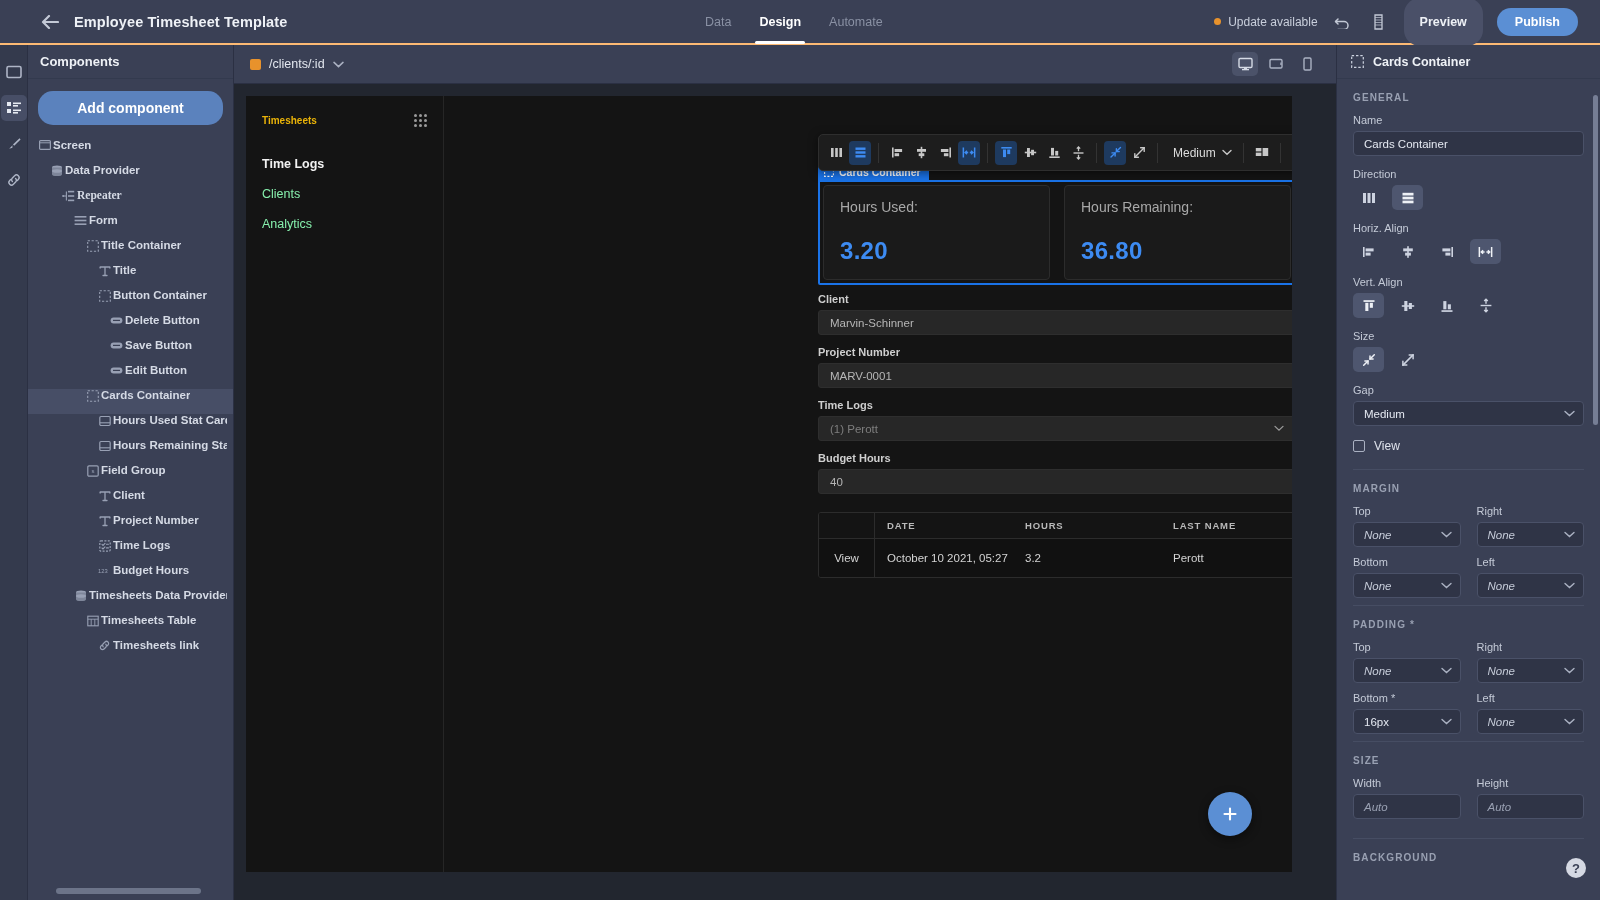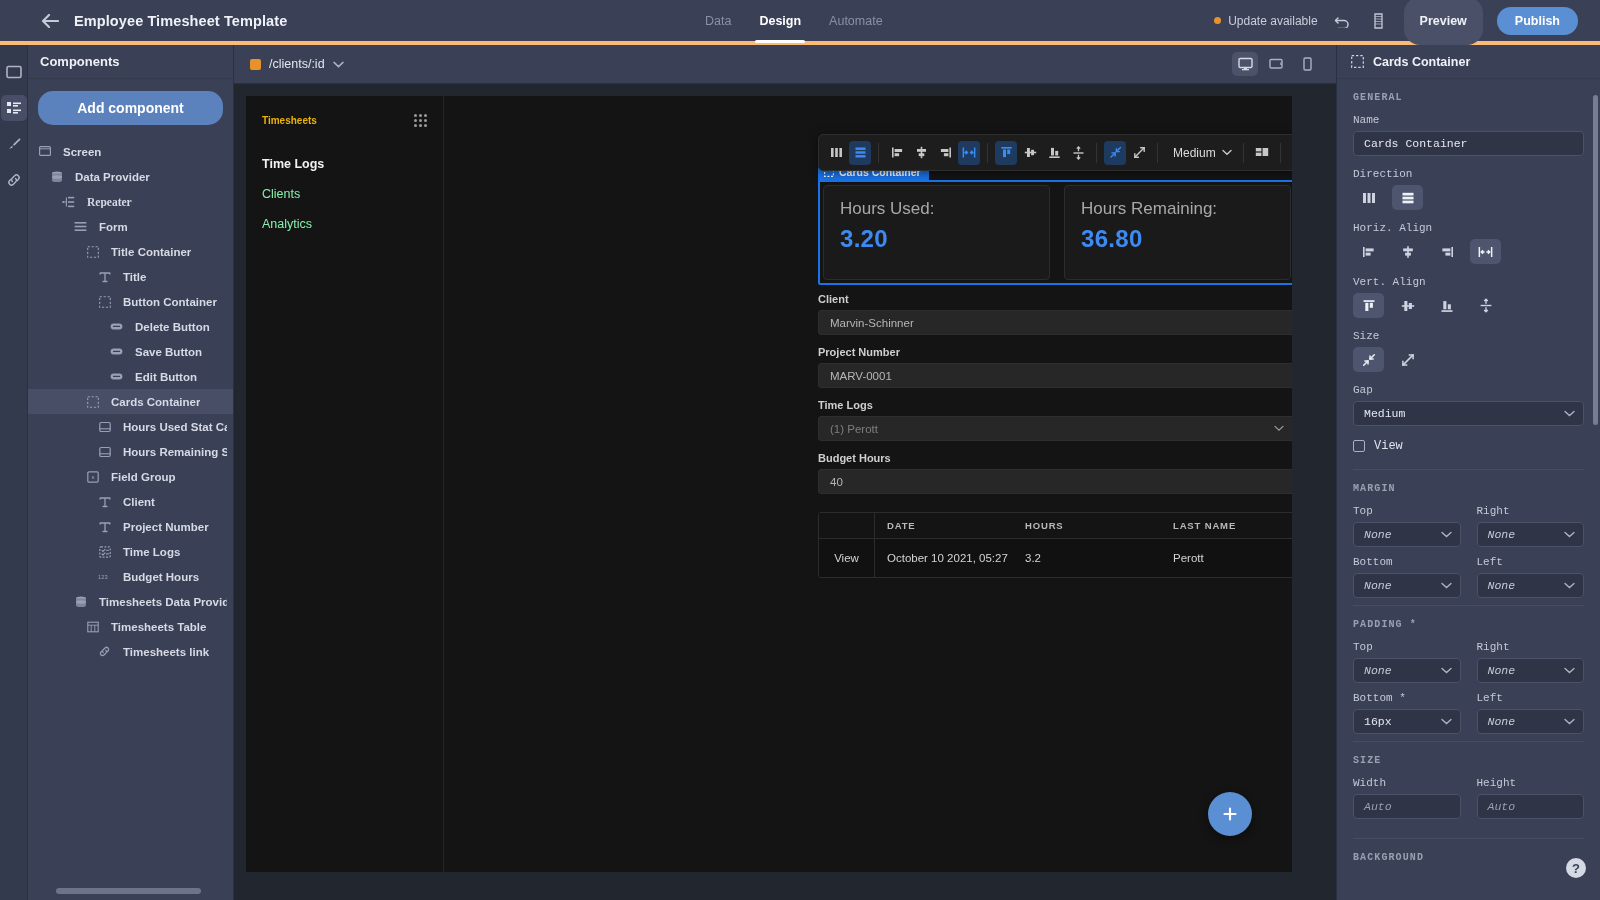--- a/index.html
+++ b/index.html
@@ -11,21 +11,21 @@
     overflow: hidden;
   }
   .app { position: relative; width: 1600px; height: 900px; display: flex; flex-direction: column; }
 
   
   .topbar {
     height: 45px; flex: 0 0 45px;
     background: #3a4055;
     display: flex; align-items: center;
     position: relative;
-    border-bottom: 4px solid #fdba74;
+    border-bottom: 2px solid #fdba74;
   }
   .tb-left { display: flex; align-items: center; gap: 14px; padding-left: 40px; }
   .back-ico { width: 20px; height: 20px; color: #c3c9d6; display:flex;align-items:center;justify-content:center; cursor:pointer;}
   .app-title { font-size: 14.5px; font-weight: bold; color: #eef1f6; letter-spacing: .1px;}
   .tb-center { position: absolute; left: 705px; display: flex; align-items: center; gap: 28px; height: 45px;}
   .tb-tab { font-size: 12.5px; color: #8a91a4; cursor: pointer; position: relative; height:45px; display:flex; align-items:center;}
   .tb-tab.active { color: #ffffff; font-weight: bold; }
   .tb-tab.active:after {
     content:""; position:absolute; bottom:0; left:-4px; right:-4px; height:3px; background:#ffffff; border-radius:2px;
   }
@@ -58,21 +58,21 @@
     width: 206px; flex: 0 0 206px; background:#3a4055; display:flex; flex-direction:column;
     border-right:1px solid #2b3043; position:relative;
   }
   .panel-head { height:34px; display:flex; align-items:center; padding:0 0 0 12px; font-size:13px; font-weight:bold; color:#eef1f6; border-bottom:1px solid #333a4e;}
   .panel-body { padding:12px 10px 0 10px; overflow:hidden; flex:1;}
   .add-comp {
     display:block; width:100%; background:#5b82bd; color:#ffffff; border:none;
     font-size:14px; font-weight:bold; padding:9px 0; border-radius:15px; cursor:pointer; margin-bottom:14px;
   }
   .tree { font-size:11.5px; }
-  .tnode { display:flex; align-items:center; gap:12px; height:25px; cursor:pointer; color:#d5dae5; padding-right:6px;
+  .tnode { display:flex; gap:2px; height:25px; cursor:pointer; color:#d5dae5; padding-right:6px;
            margin-left:-10px; margin-right:-10px; }
   .tnode .ico { width:13px; height:13px; flex:0 0 13px; display:flex; align-items:center; justify-content:center; color:#98a0b4;}
   .tnode.sel { background:#474e66; }
   .tnode span.lbl { font-weight:bold; white-space:nowrap; overflow:hidden; }
   .panel-scroll { position:absolute; bottom:6px; left:28px; width:145px; height:6px; background:#6c7489; border-radius:3px;}
 
   
   .canvas-wrap { flex:1; display:flex; flex-direction:column; background:#22262f; min-width:0; position:relative;}
   .canvas-top {
     height:39px; flex:0 0 39px; display:flex; align-items:center; padding:0 16px;
@@ -118,21 +118,21 @@
   }
   .selbadge {
     position:absolute; left:-2px; top:-20px; height:20px; background:#1a73e8; color:#fff;
     font-size:10.5px; font-weight:bold; display:flex; align-items:center; gap:5px;
     padding:0 8px 0 6px; border-radius:3px 3px 0 0; white-space:nowrap;
   }
   .cards-row { position:absolute; inset:3px; display:flex; gap:14px;}
   .stat-card {
     flex:1; background:#1a1a1a; border:1px solid #2c2c2c; border-radius:4px; padding:13px 16px;
   }
-  .stat-label { font-size:17px; color:#a8a8a8; margin-bottom:6px;}
+  .stat-label { font-size:14px; color:#a8a8a8; margin-bottom:22px;}
   .stat-value { font-size:24px; font-weight:bold; color:#3d8bf2; letter-spacing:.3px;}
 
   
   .form { position:absolute; left:374px; top:197px; width:478px; }
   .fld { margin-bottom:11px;}
   .flabel { font-size:11px; color:#cfcfcf; margin-bottom:5px; font-weight:bold;}
   .finput {
     height:25px; background:#272727; border:1px solid #2e2e2e; border-radius:3px;
     display:flex; align-items:center; padding:0 11px; font-size:11.5px; color:#b6b6b6;
   }
@@ -154,21 +154,21 @@
     position:absolute; right:40px; bottom:36px; width:44px; height:44px; border-radius:50%;
     background:#5b8fd4; display:flex; align-items:center; justify-content:center; color:#fff; cursor:pointer;
     box-shadow:0 3px 10px rgba(0,0,0,.45); z-index:30;
   }
 
   
   .props { width:264px; flex:0 0 264px; background:#3a4055; border-left:1px solid #2b3043; display:flex; flex-direction:column; position:relative;}
   .props-head { height:34px; display:flex; align-items:center; gap:9px; padding:0 14px; border-bottom:1px solid #333a4e;}
   .props-head .ttl { font-size:12.5px; font-weight:bold; color:#eef1f6;}
   .props-body { flex:1; overflow:hidden; padding:0 16px 0 16px;}
-  .sect { padding:13px 0 3px 0;font-family:Liberation Mono, monospace; }
+  .sect { padding:13px 0 3px 0; }
   .sect + .sect { border-top:1px solid #464d63; }
   .sect-title { font-size:10px; letter-spacing:1.1px; color:#99a0b2; font-weight:bold; margin-bottom:11px;}
   .p-label { font-size:11px; color:#c4cad7; margin-bottom:5px;}
   .p-input {
     height:25px; background:#2f3446; border:1px solid #4a5168; border-radius:4px;
     display:flex; align-items:center; padding:0 10px; font-size:11.5px; color:#e4e8f1; margin-bottom:12px;
   }
   .p-input.placeholder { color:#99a0b2; font-style:italic;}
   .p-select {
     height:25px; background:#2f3446; border:1px solid #4a5168; border-radius:4px;

